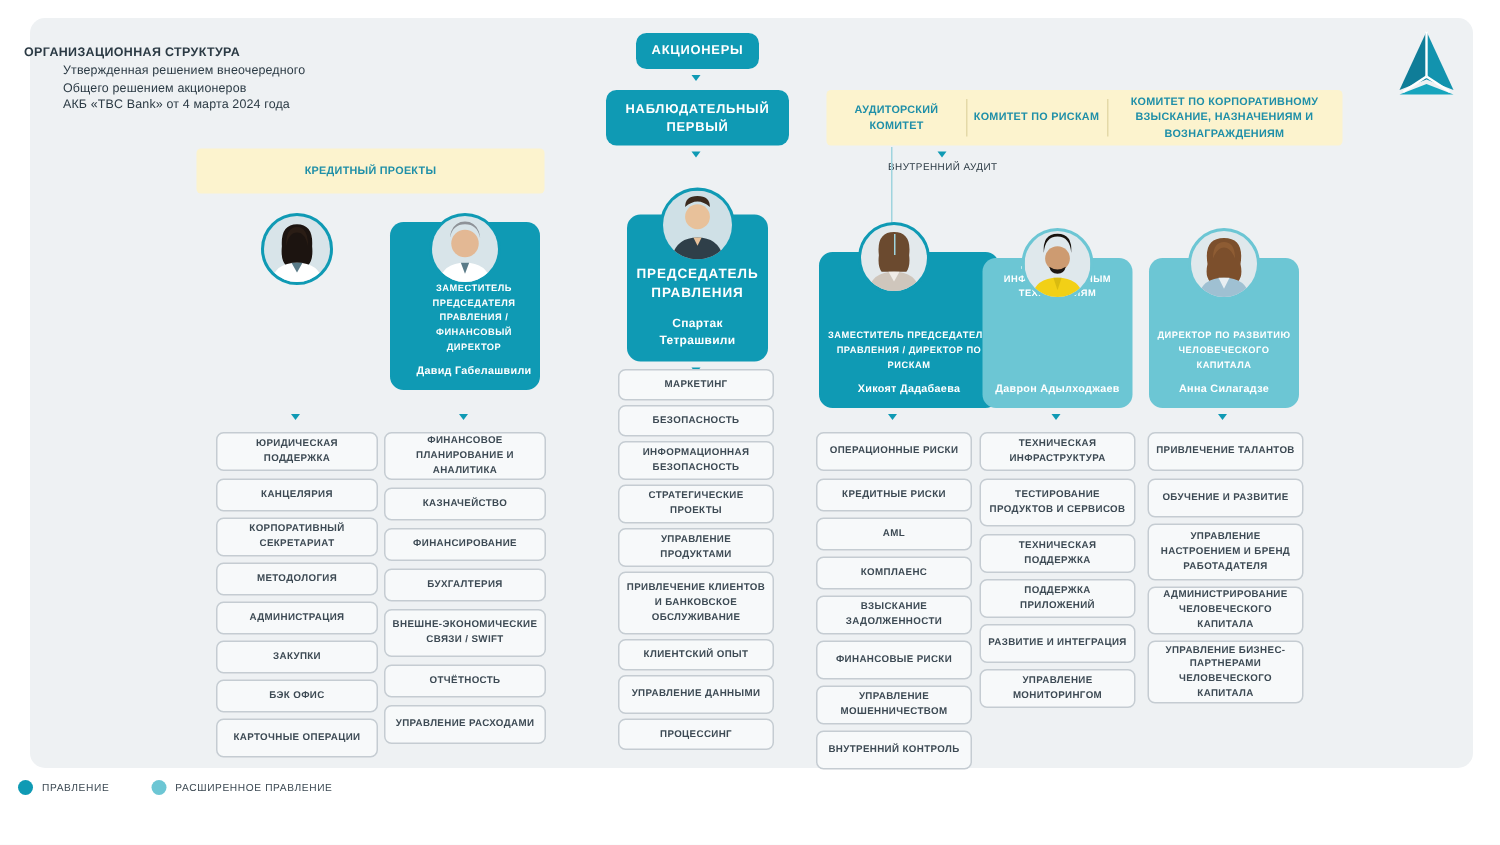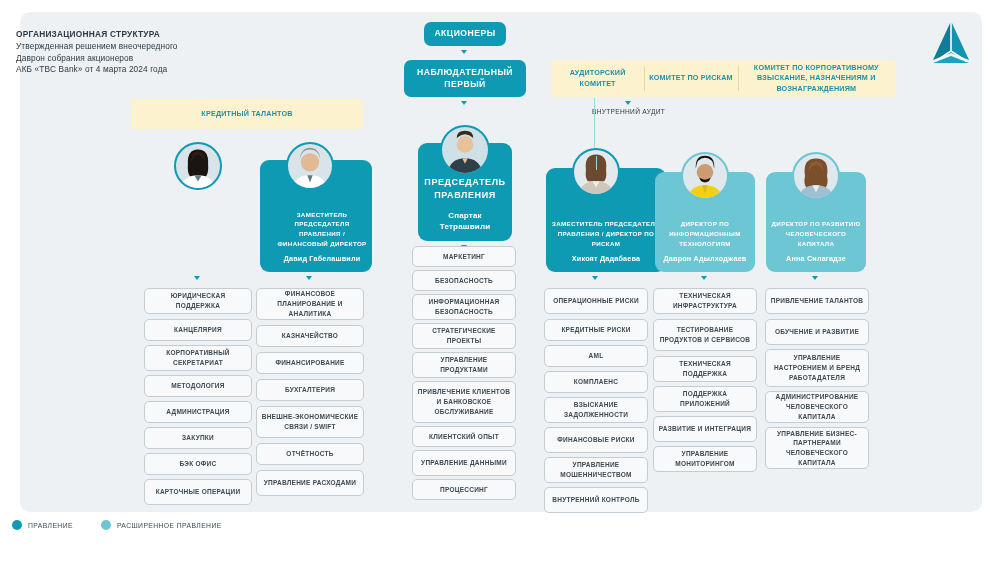--- a/index.html
+++ b/index.html
@@ -23,21 +23,21 @@
   }
 
   
   .hdr {
     position: absolute;
     left: 16px; top: 29px;
     color: #2b3a44;
     line-height: 1.42;
   }
   .hdr .l1 { font-size: 8.3px; font-weight: 700; letter-spacing: .25px; }
-  .hdr .l { font-size: 8.3px; font-weight: 400; letter-spacing: .1px; }
+  .hdr .l { font-size: 8.3px; font-weight: 400; letter-spacing: .1px; margin-left: 26px; }
 
   
   .logo { position: absolute; left: 928px; top: 18px; width: 46px; height: 48px; }
 
   
   .pill {
     position: absolute;
     background: #0f9ab4;
     border-radius: 7px;
     color: #ffffff;
@@ -152,21 +152,21 @@
 </style>
 </head>
 <body>
 
 <div id="root">
   <div class="canvas"></div>
 
   <div class="hdr">
     <div class="l1">ОРГАНИЗАЦИОННАЯ СТРУКТУРА</div>
     <div class="l">Утвержденная решением внеочередного</div>
-    <div class="l">Даврон собрания акционеров</div>
+    <div class="l">Общего решением акционеров</div>
     <div class="l">АКБ «TBC Bank» от 4 марта 2024 года</div>
   </div>
 
   <div class="logo">
     <svg viewBox="0 0 46 48">
       <path d="M23 3 L41 42 L23 35 Z" fill="#1293ae"></path>
       <path d="M23 3 L5 42 L23 35 Z" fill="#0f7d98"></path>
       <path d="M23 38 L41 45 L5 45 Z" fill="#17a5bd"></path>
       <path d="M23 3 L23 33" stroke="#ffffff" stroke-width="1.6" fill="none"></path>
       <path d="M23 33 L7.5 43.2" stroke="#ffffff" stroke-width="1.6" fill="none"></path>
@@ -182,21 +182,21 @@
   <div class="ystrip" style="left:551px; top:60px; width:344px; height:37px;">
     <div class="ycell">АУДИТОРСКИЙ КОМИТЕТ</div>
     <div class="ycell">КОМИТЕТ ПО РИСКАМ</div>
     <div class="ycell wide">КОМИТЕТ ПО КОРПОРАТИВНОМУ ВЗЫСКАНИЕ, НАЗНАЧЕНИЯМ И ВОЗНАГРАЖДЕНИЯМ</div>
   </div>
   <div class="arrow" style="left:625px; top:101px;"></div>
   <div class="auditlabel" style="left:592px; top:108px;">ВНУТРЕННИЙ АУДИТ</div>
   <div class="vline" style="left:594px; top:98px; height:58px;"></div>
 
   <div class="ystrip" style="left:131px; top:99px; width:232px; height:30px;">
-    <div class="ycell">КРЕДИТНЫЙ ТАЛАНТОВ</div>
+    <div class="ycell">КРЕДИТНЫЙ ПРОЕКТЫ</div>
   </div>
 
   <div class="pcard board big" style="left:418px; top:143px; width:94px; height:98px;">
     <div class="role">ПРЕДСЕДАТЕЛЬ ПРАВЛЕНИЯ</div>
     <div class="pname">Спартак Тетрашвили</div>
   </div>
   <div class="avatar" style="left:440px; top:125px; width:50px; height:50px;">
     <svg viewBox="0 0 50 50">
       <rect width="50" height="50" fill="#cfe0e6"></rect>
       <circle cx="25" cy="19" r="9" fill="#e8c19a"></circle>
@@ -212,21 +212,21 @@
       <rect width="48" height="48" fill="#d8e4e9"></rect>
       <circle cx="24" cy="20" r="9" fill="#e8bf97"></circle>
       <path d="M13 22 q-1 -16 11 -16 q12 0 11 16 q1 10 -3 14 l-16 0 q-4 -4 -3 -14z" fill="#1c1410"></path>
       <path d="M16 22 q2 -10 8 -10 q6 0 8 10 q0 -14 -8 -14 q-8 0 -8 14z" fill="#2a1d15"></path>
       <path d="M5 48 q3 -14 19 -14 q16 0 19 14 Z" fill="#ffffff"></path>
       <path d="M20 34 l4 7 l4 -7 z" fill="#5a7b88"></path>
     </svg>
   </div>
   <div class="arrow" style="left:194px; top:276px;"></div>
 
-  <div class="pcard board" style="left:260px; top:160px; width:112px; height:112px;padding-left:17px;">
+  <div class="pcard board" style="left:260px; top:148px; width:100px; height:112px;padding-left:17px;">
     <div class="role">ЗАМЕСТИТЕЛЬ ПРЕДСЕДАТЕЛЯ ПРАВЛЕНИЯ / ФИНАНСОВЫЙ ДИРЕКТОР</div>
     <div class="pname">Давид Габелашвили</div>
   </div>
   <div class="avatar" style="left:286px; top:142px; width:48px; height:48px;">
     <svg viewBox="0 0 48 48">
       <rect width="48" height="48" fill="#d8e4e9"></rect>
       <circle cx="24" cy="20" r="10" fill="#e3b894"></circle>
       <path d="M13 16 q2 -10 11 -10 q9 0 11 10 q0 -2 -1 -5 q-3 -7 -10 -7 q-7 0 -10 7 q-1 3 -1 5z" fill="#8e9298"></path>
       <path d="M5 48 q3 -14 19 -14 q16 0 19 14 Z" fill="#ffffff"></path>
       <path d="M21 34 l3 8 l3 -8 z" fill="#5a7b88"></path>
@@ -243,21 +243,21 @@
       <rect width="48" height="48" fill="#e3e9ec"></rect>
       <circle cx="24" cy="20" r="9" fill="#eac5a0"></circle>
       <path d="M13 22 q-2 -17 11 -17 q13 0 11 17 q1 8 -2 12 l-18 0 q-3 -4 -2 -12z" fill="#6b4a2f"></path>
       <path d="M5 48 q3 -14 19 -14 q16 0 19 14 Z" fill="#cfc6bc"></path>
       <path d="M20 34 l4 7 l4 -7 z" fill="#f0ece7"></path>
     </svg>
   </div>
   <div class="vline" style="left:596px; top:156px; height:14px;"></div>
   <div class="arrow" style="left:592px; top:276px;"></div>
 
-  <div class="pcard ext" style="left:655px; top:172px; width:100px; height:100px;">
+  <div class="pcard ext" style="left:655px; top:172px; width:100px; height:100px;justify-content:space-between;">
     <div class="role">ДИРЕКТОР ПО ИНФОРМАЦИОННЫМ ТЕХНОЛОГИЯМ</div>
     <div class="pname">Даврон Адылходжаев</div>
   </div>
   <div class="avatar extb" style="left:681px; top:152px; width:48px; height:48px;">
     <svg viewBox="0 0 48 48">
       <rect width="48" height="48" fill="#dfe8ec"></rect>
       <circle cx="24" cy="20" r="9" fill="#cd9b71"></circle>
       <path d="M14 16 q1 -12 10 -12 q9 0 10 12 q1 -14 -10 -14 q-11 0 -10 14z" fill="#17120e"></path>
       <path d="M18 26 q6 4 12 0 q-1 5 -6 5 q-5 0 -6 -5z" fill="#1c1713"></path>
       <path d="M5 48 q3 -14 19 -14 q16 0 19 14 Z" fill="#f2d016"></path>

